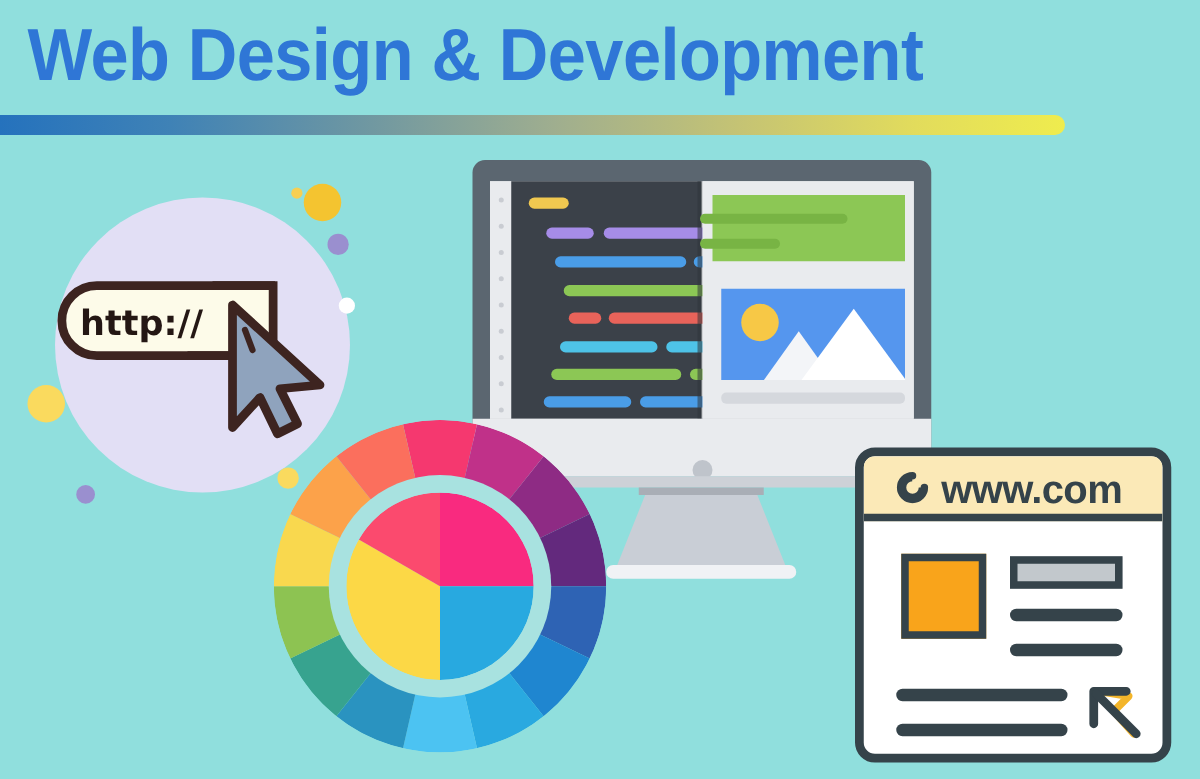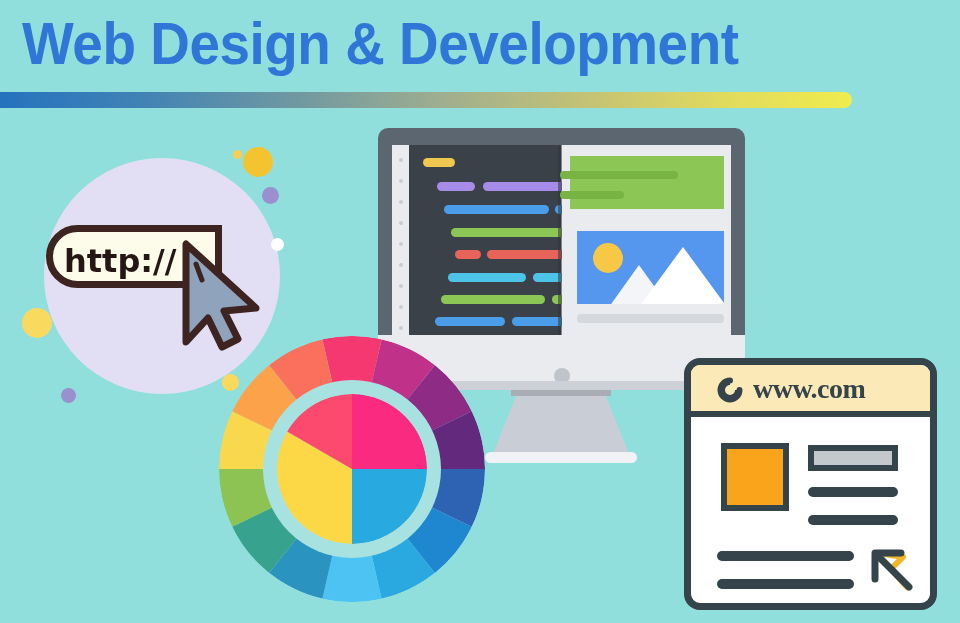--- a/index.html
+++ b/index.html
@@ -49,21 +49,21 @@
     background:#fdfbe9;
     border:7px solid #3d2420;
     border-radius:32px 0 0 32px;
     box-sizing:border-box;
   }
   .urlbar-topline{position:absolute;left:170px;top:225px;width:50px;height:7px;background:#3d2420;}
   .urlbar-botline{position:absolute;left:150px;top:281px;width:42px;height:7px;background:#3d2420;}
   .urltext{
     position:absolute;left:64px;top:242px;
     font-family:"DejaVu Sans", sans-serif;
-    font-weight:bold;font-size:32px;color:#241714;letter-spacing:0px;
+    font-weight:bold;font-size:28px;color:#241714;letter-spacing:0px;
   }
   .cursor-left{position:absolute;left:178px;top:238px;width:86px;height:115px;}
 
   
   .mon-body{
     position:absolute;left:378px;top:128px;width:367px;height:232px;
     background:#5b6670;border-radius:10px 10px 0 0;
   }
   .mon-screen{position:absolute;left:392px;top:145px;width:339px;height:190px;background:#e9ebee;}
   .mon-gutter{position:absolute;left:392px;top:145px;width:17px;height:190px;background:#e9ebee;}
@@ -100,21 +100,21 @@
   .wheel-inner{position:absolute;left:277px;top:394px;width:150px;height:150px;border-radius:50%;overflow:hidden;}
 
   
   .card{
     position:absolute;left:684px;top:358px;width:253px;height:252px;
     background:#ffffff;border:7px solid #35434a;border-radius:16px;box-sizing:border-box;
     overflow:hidden;
   }
   .card-bar{position:absolute;left:0;top:0;width:100%;height:52px;background:#fbe9b7;border-bottom:6px solid #35434a;box-sizing:border-box;}
   .card-refresh{position:absolute;left:26px;top:12px;width:26px;height:26px;}
-  .card-url{position:absolute;left:62px;top:8px;font-family:Liberation Serif, serif;font-weight:bold;font-size:28px;color:#35434a;letter-spacing:-0.5px;}
+  .card-url{position:absolute;left:62px;top:8px;font-family:Liberation Sans, sans-serif;font-weight:bold;font-size:32px;color:#35434a;letter-spacing:-0.5px;}
   .card-thumb{position:absolute;left:30px;top:78px;width:68px;height:68px;background:#f9a41b;border:6px solid #35434a;box-sizing:border-box;}
   .card-box{position:absolute;left:117px;top:80px;width:90px;height:26px;background:#c2c8cc;border:6px solid #35434a;box-sizing:border-box;}
   .card-l{position:absolute;border-radius:5px;background:#35434a;height:10px;}
   .card-cursor{position:absolute;left:174px;top:180px;width:52px;height:52px;}
 
   
 </style>
 </head>
 <body>
 

